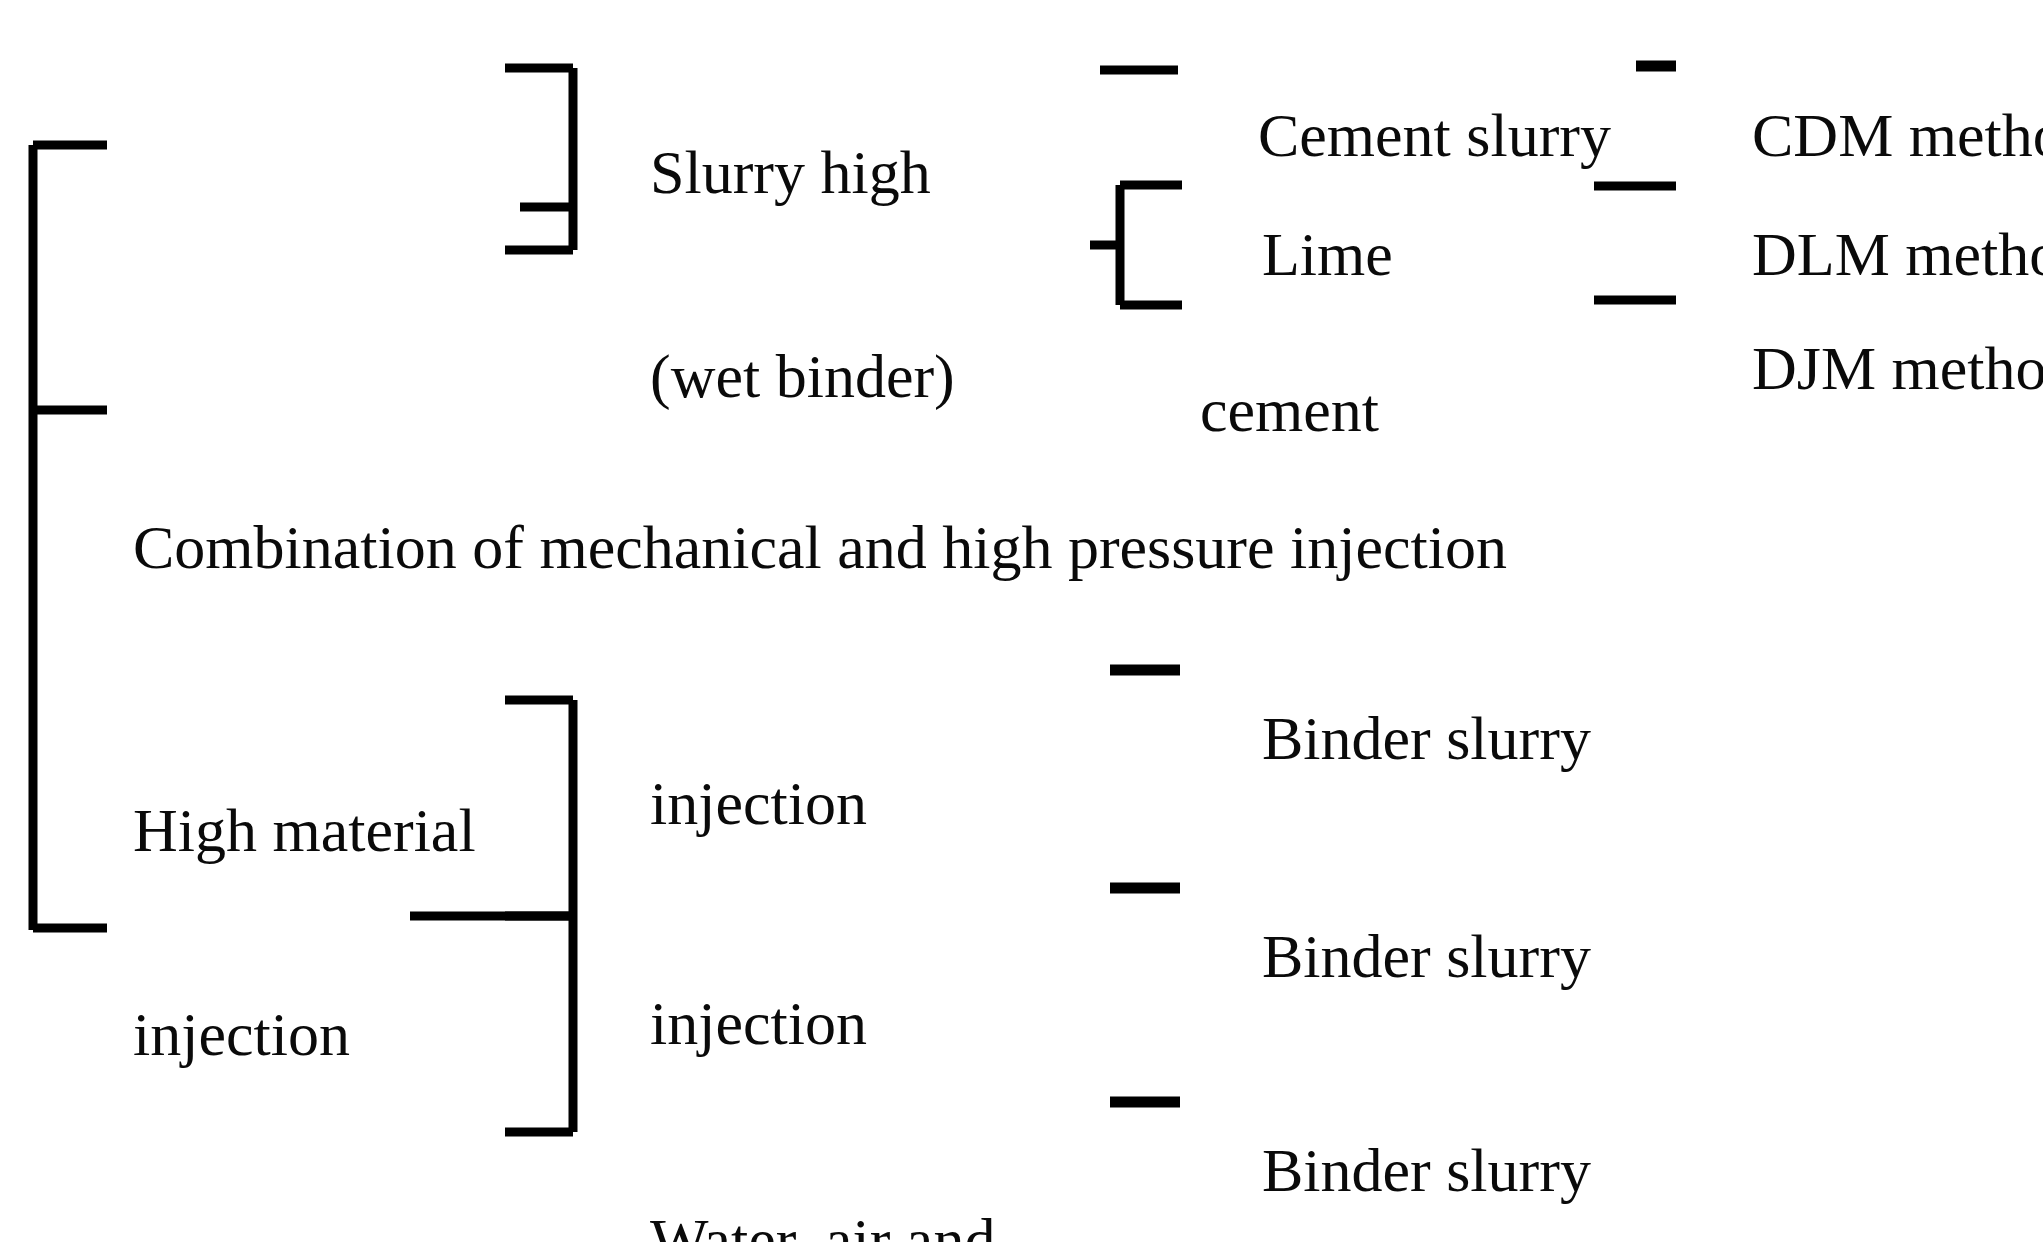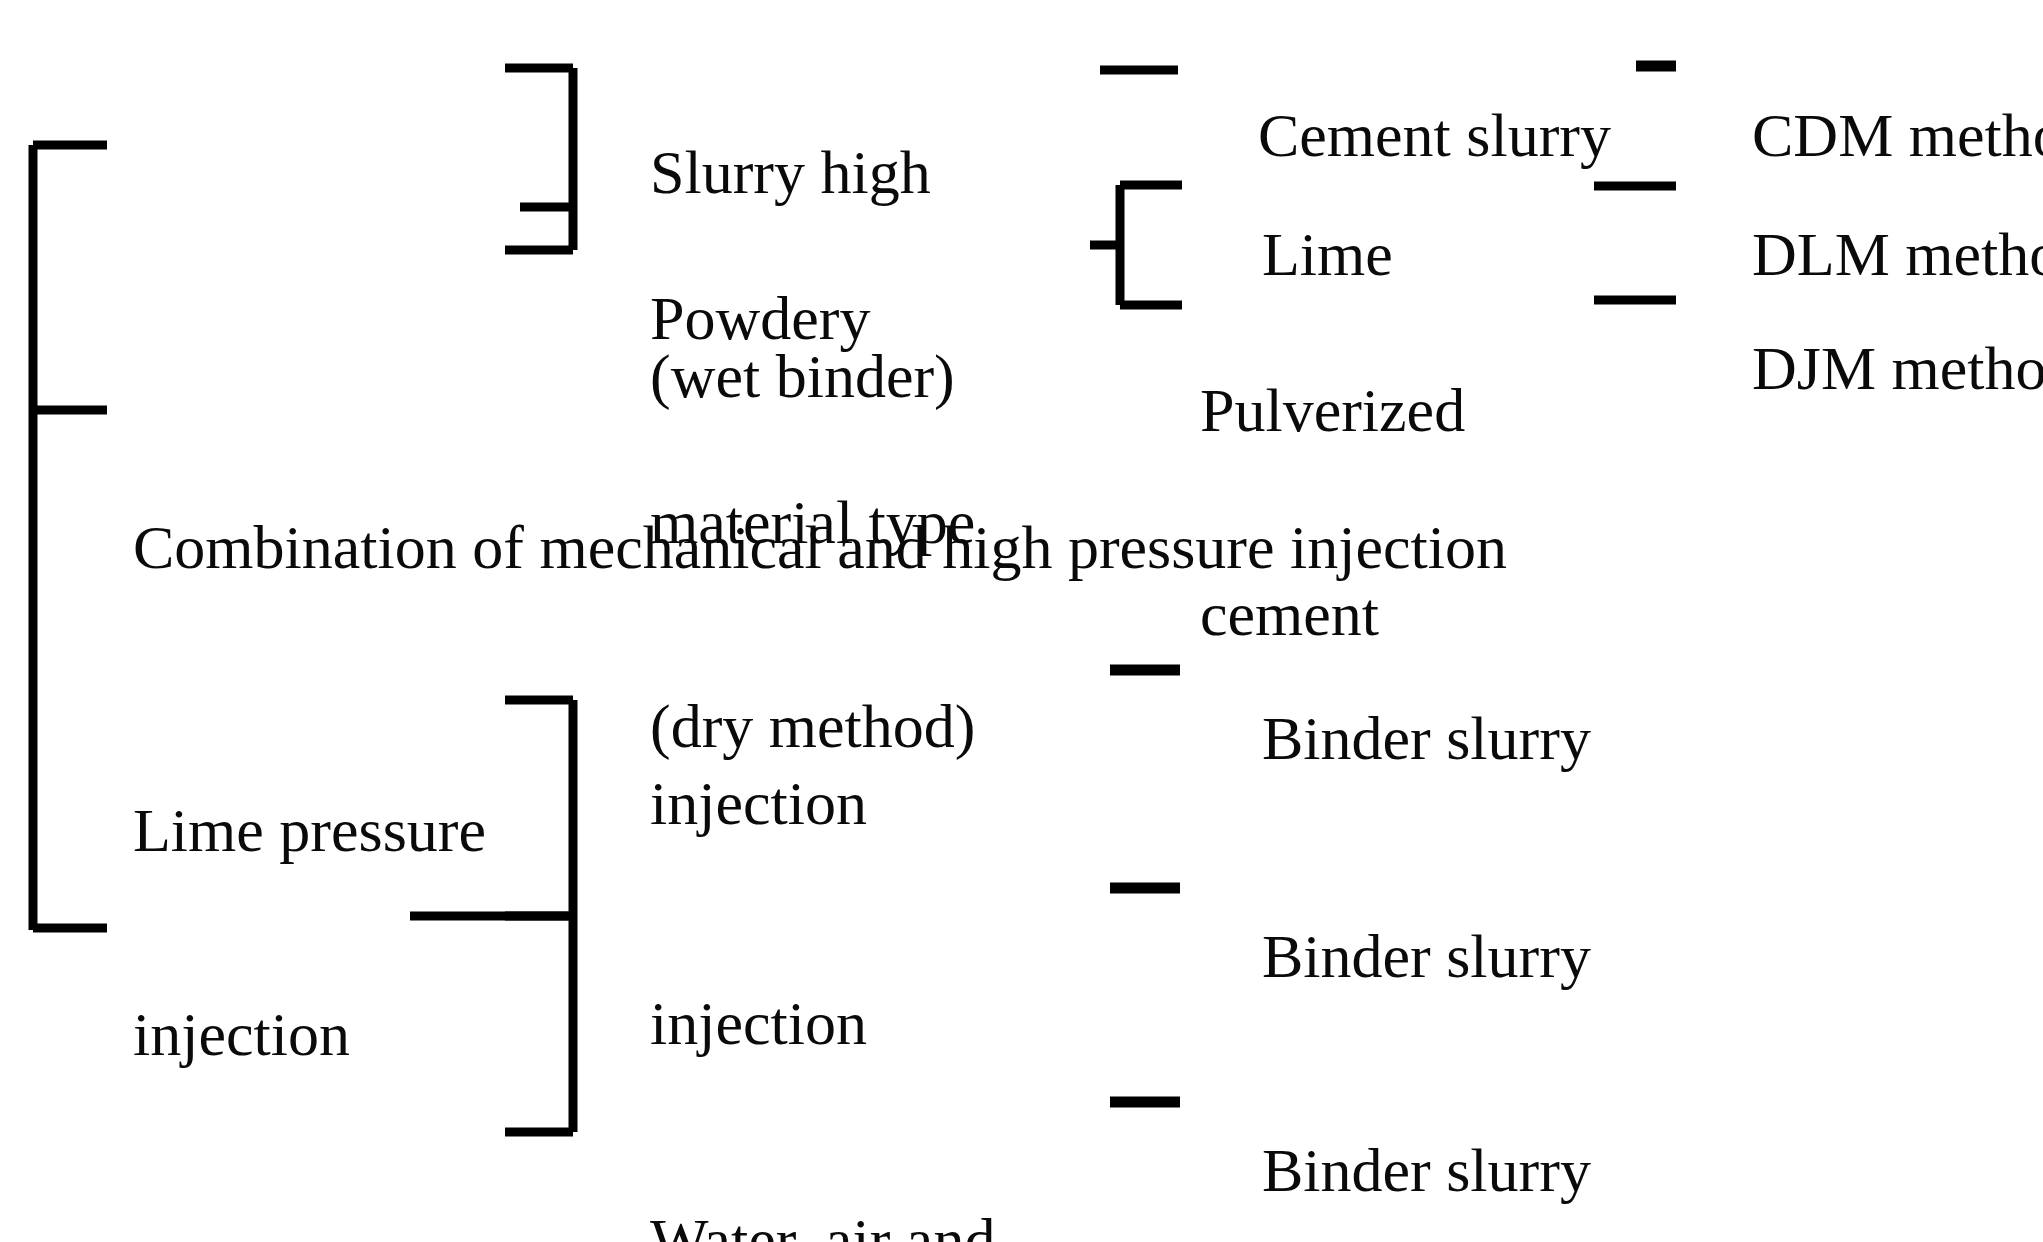--- a/index.html
+++ b/index.html
@@ -66,53 +66,47 @@
       <path d="M 1110 1102 L 1180 1102" stroke-width="11"></path>
     </g>
   </svg>
 
 
   <div class="node" style="left:133px;top:377px;text-align:right;">
     <div>Combination of mechanical and high pressure injection</div>
   </div>
 
   <div class="node" style="left:133px;top:660px;">
-    <div>Lime pressure</div>
+    <div>High material</div>
     <div>injection</div>
   </div>
 
   <div class="node" style="left:650px;top:2px;">
     <div>Slurry high</div>
     <div>(wet binder)</div>
   </div>
 
-  <div class="node" style="left:650px;top:148px;">
-    <div>Powdery</div>
-    <div>material type</div>
-    <div>(dry method)</div>
-  </div>
 
   <div class="node" style="left:1196px;top:33px;">
     <span>Cement slurry</span>
   </div>
 
   <div class="node" style="left:1690px;top:33px;">
     <span>CDM method</span>
   </div>
 
   <div class="node" style="left:1200px;top:152px;text-align:center;">
     <span>Lime</span>
   </div>
 
   <div class="node" style="left:1690px;top:152px;">
     <span>DLM method</span>
   </div>
 
   <div class="node" style="left:1200px;top:240px;">
-    <div>Pulverized</div>
     <div>cement</div>
   </div>
 
   <div class="node" style="left:1690px;top:266px;">
     <span>DJM method</span>
   </div>
 
   <div class="node" style="left:650px;top:633px;">
     <div>injection</div>
   </div>

